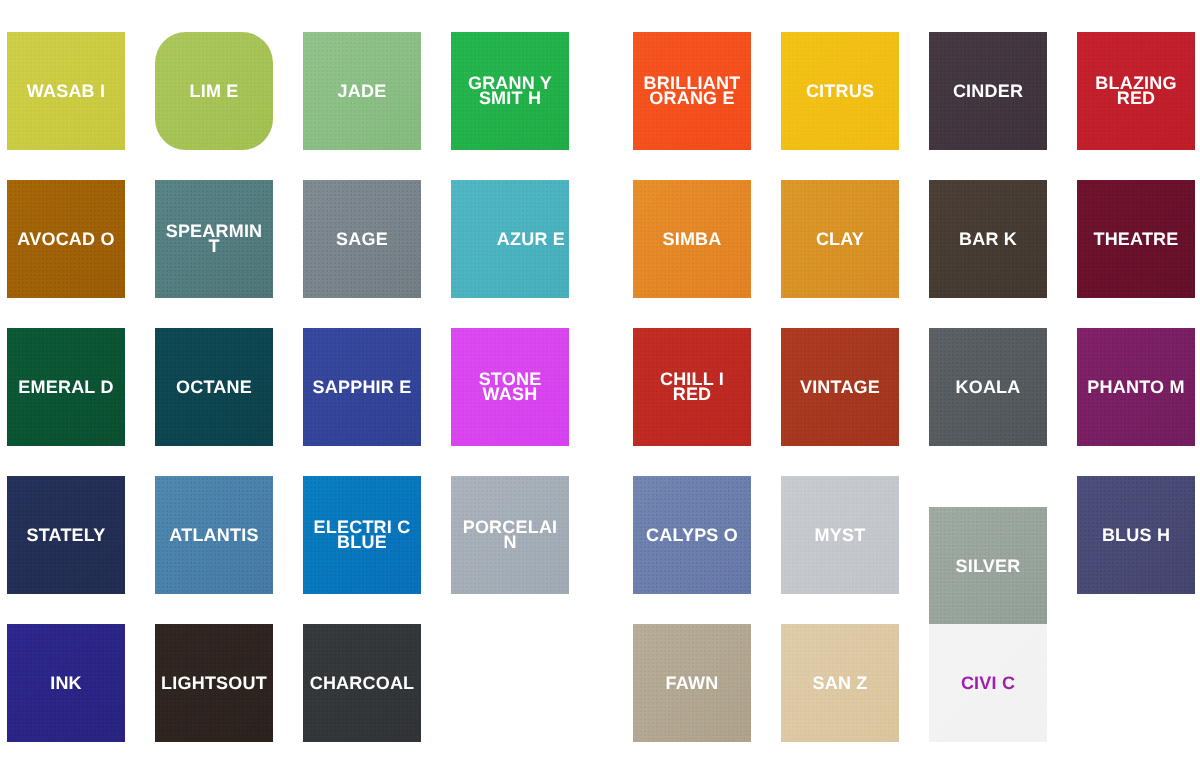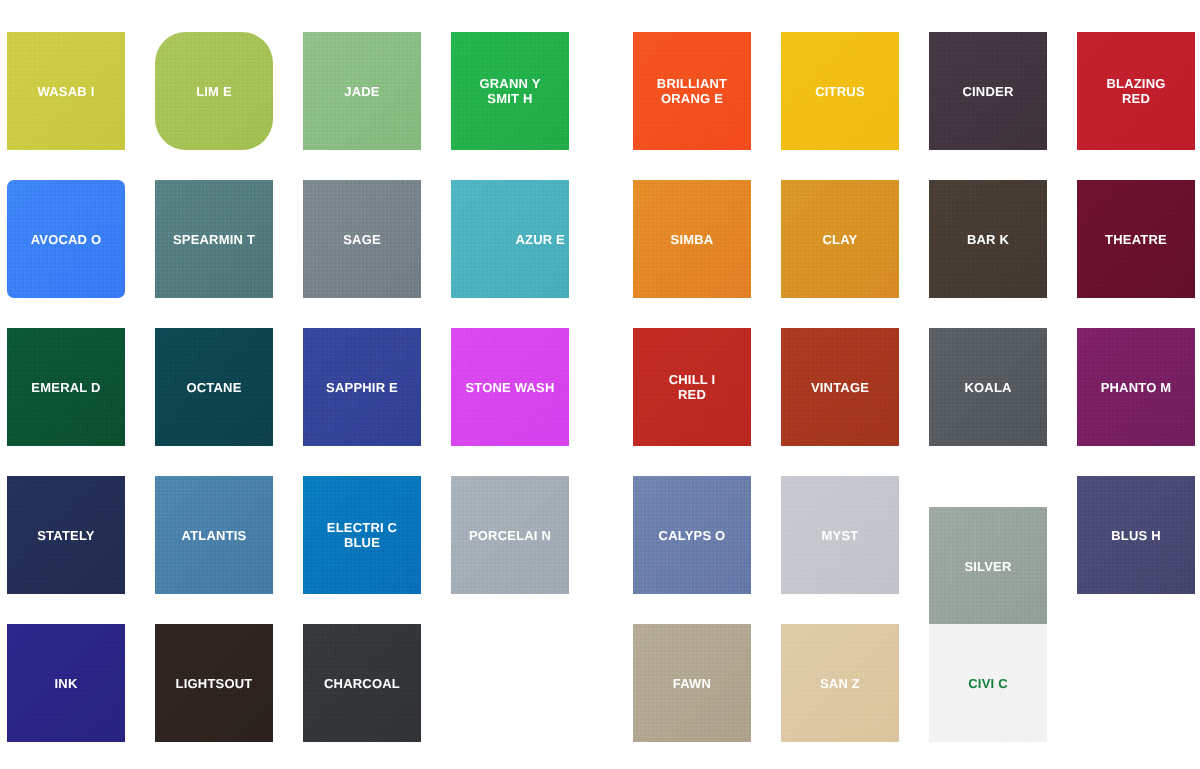--- a/index.html
+++ b/index.html
@@ -59,53 +59,53 @@
     background-size: 3px 3px, 4px 4px, 100% 100%;
     background-position: 0 0, 2px 1px, 0 0;
     mix-blend-mode: overlay;
     opacity: 0.9;
   }
 
   .swatch-label {
     position: relative;
     z-index: 2;
     color: #ffffff;
-    font-size: 13px;
+    font-size: 18px;
     font-weight: bold;
     line-height: 15px;
     text-align: center;
     letter-spacing: 0.2px;
     padding: 0 4px;
     white-space: pre-line;
     text-rendering: geometricPrecision;
   }
 
   .swatch.dark-text .swatch-label {
-    color: #15803d;
+    color: #a21caf;
   }
 </style>
 </head>
 <body>
 
 <div id="swatch-board">
   <div class="swatch-group" id="group-left">
       <div class="swatch" style="background-color: rgb(204, 204, 68);">
         <span class="swatch-label">WASAB I</span>
       </div>
       <div class="swatch" style="background-color: rgb(168, 196, 87); border-radius: 31px;">
         <span class="swatch-label">LIM E</span>
       </div>
       <div class="swatch" style="background-color: rgb(140, 191, 134);">
         <span class="swatch-label">JADE</span>
       </div>
       <div class="swatch" style="background-color: rgb(35, 178, 75);">
         <span class="swatch-label">GRANN Y
 SMIT H</span>
       </div>
-      <div class="swatch" style="background-color: #3b82f6; border-radius: 7px;">
+      <div class="swatch" style="background-color: #a16207;">
         <span class="swatch-label">AVOCAD O</span>
       </div>
       <div class="swatch" style="background-color: rgb(84, 126, 129);">
         <span class="swatch-label">SPEARMIN T</span>
       </div>
       <div class="swatch" style="background-color: rgb(122, 133, 140);">
         <span class="swatch-label">SAGE</span>
       </div>
       <div class="swatch" style="background-color: rgb(76, 179, 192); justify-content: flex-end;">
         <span class="swatch-label">AZUR E</span>

